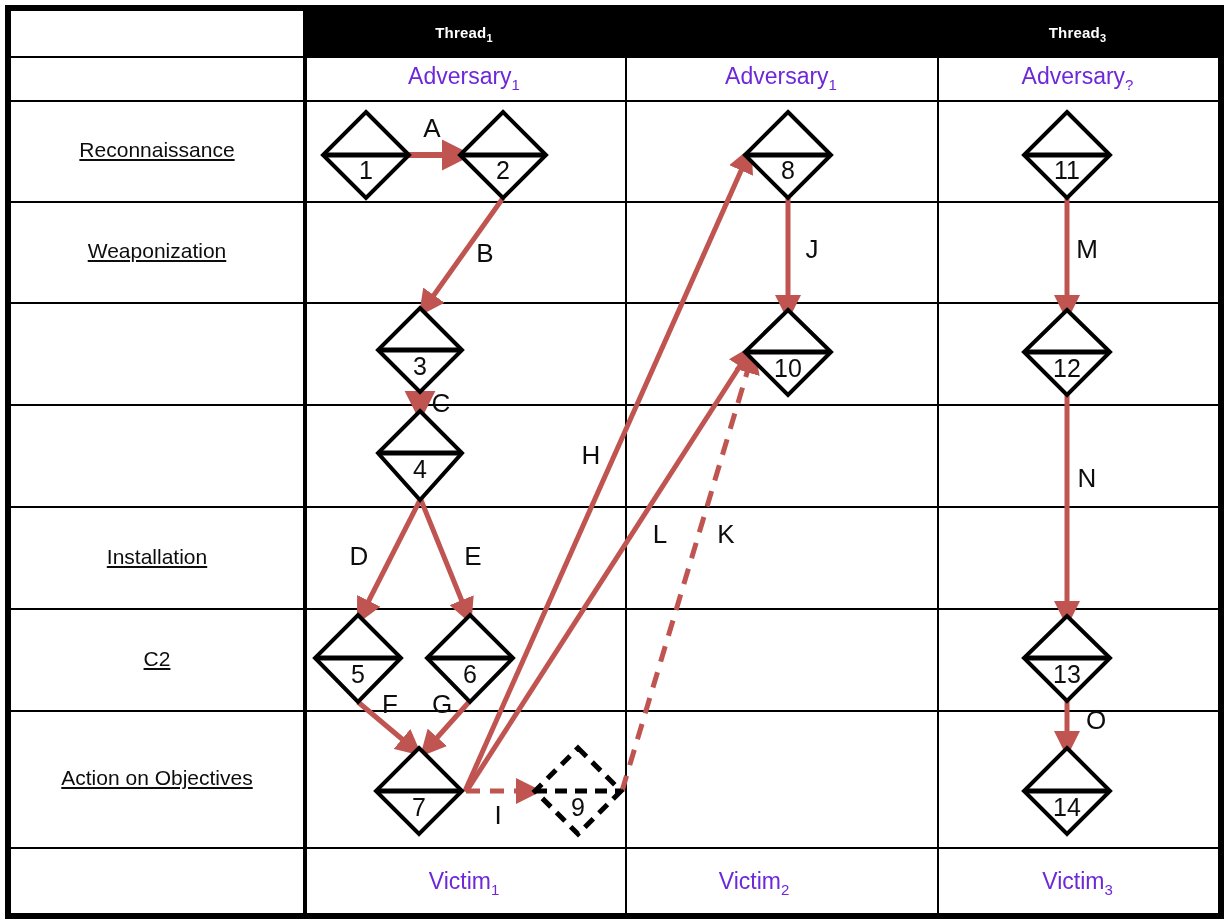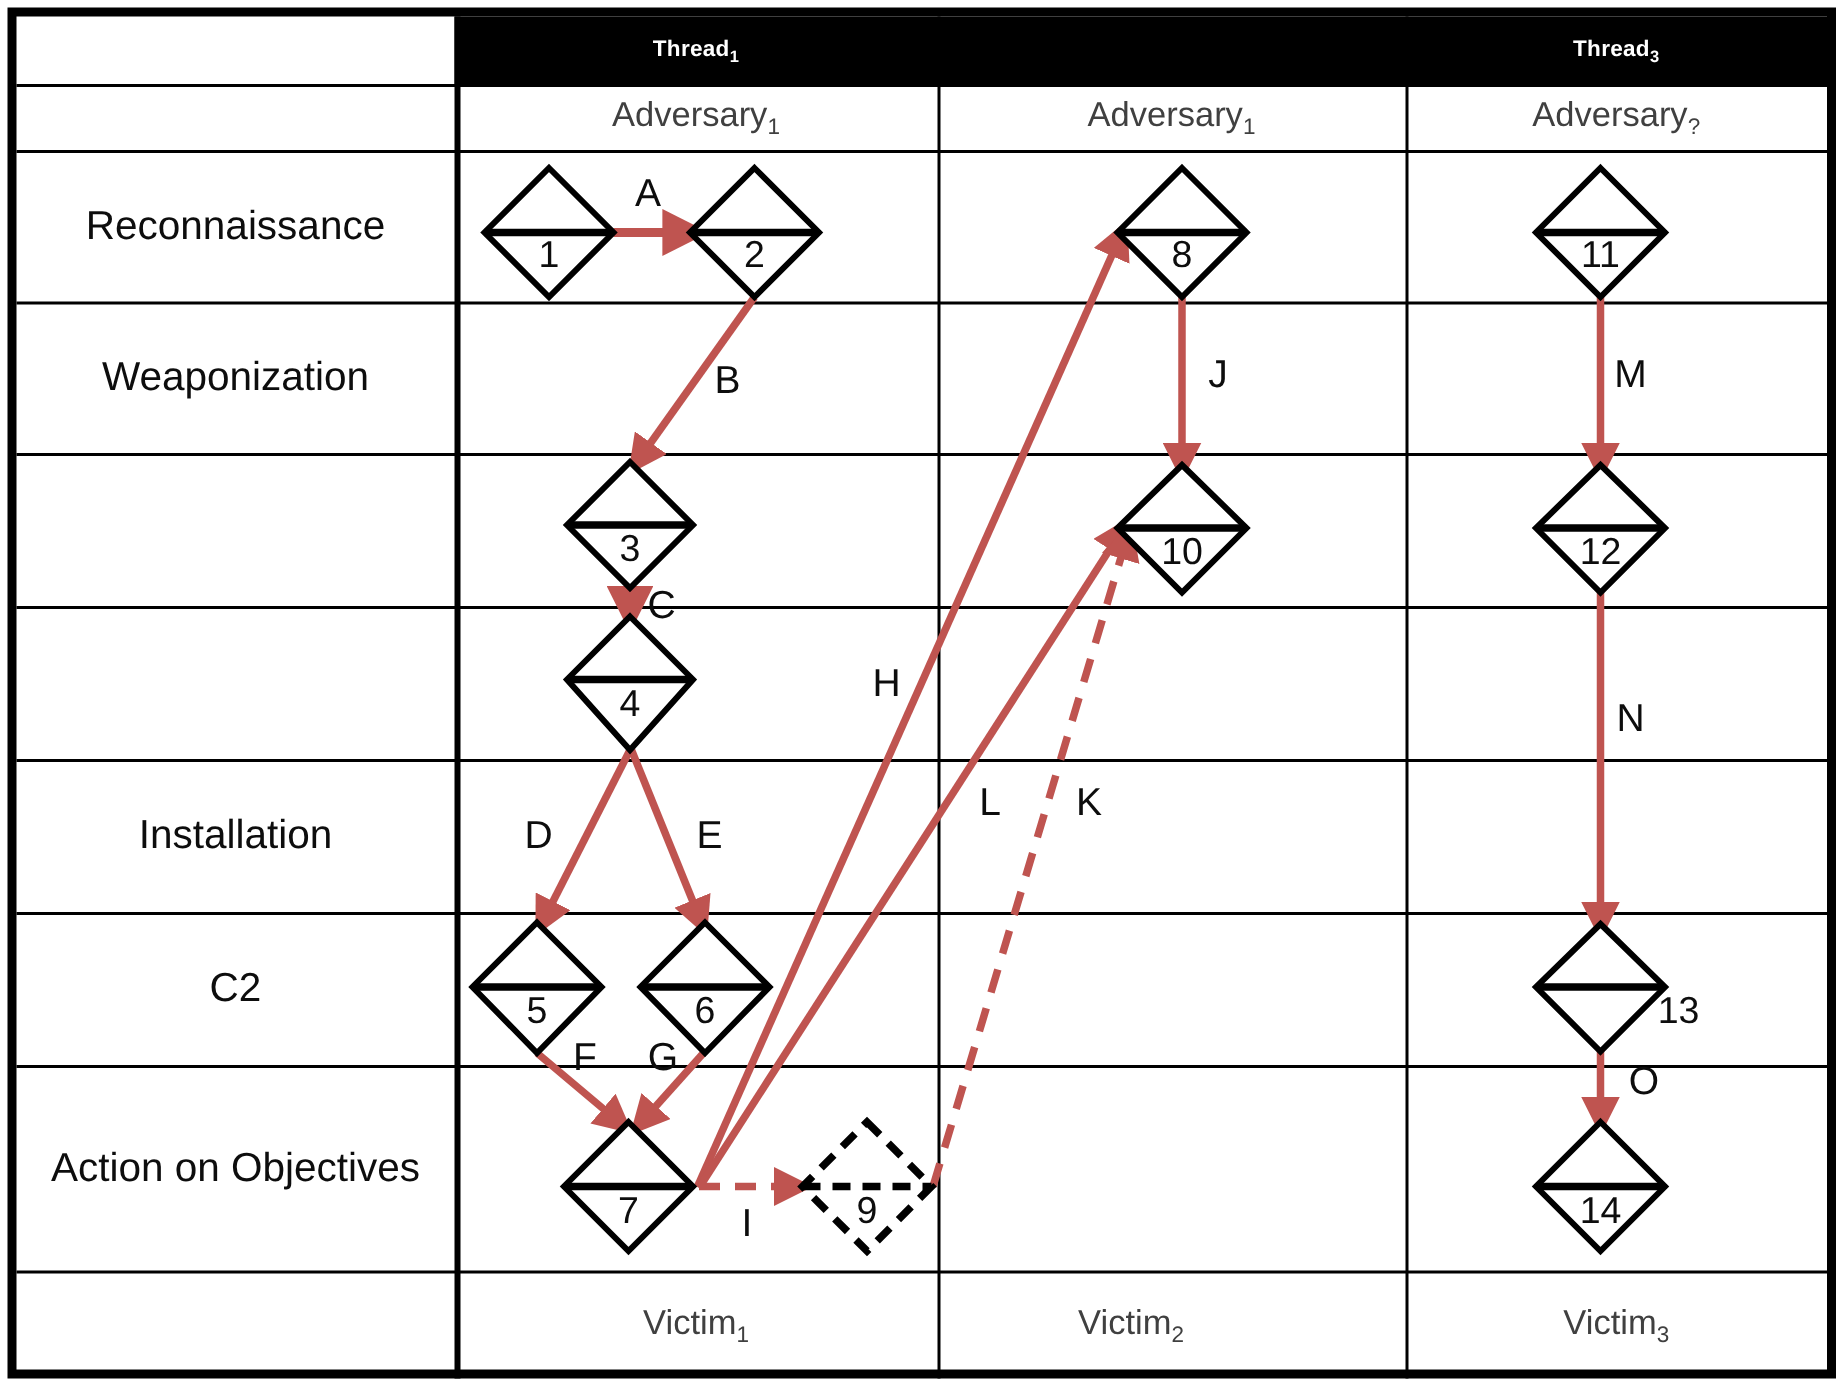--- a/index.html
+++ b/index.html
@@ -16,25 +16,25 @@
 
   
   .hdr-band{position:absolute;background:#000;}
   .hdr-text{position:absolute;color:#fff;font-weight:bold;font-size:15px;text-align:center;
             letter-spacing:.2px;font-family:"Liberation Sans", sans-serif;}
   .hdr-text sub{font-size:11px;font-weight:bold;}
 
   .cell-label{position:absolute;text-align:center;color:#0d0d0d;
               font-size:26px;font-family:"Liberation Sans", sans-serif;line-height:1.15;
               display:flex;align-items:center;justify-content:center;}
-  .party{position:absolute;text-align:center;color:#404040;font-size:23px;
+  .party{position:absolute;text-align:center;color:#6d28d9;font-size:23px;
          display:flex;align-items:center;justify-content:center;}
   .party sub{font-size:15px;}
 
-  .stage{font-size:27px;}
+  .stage{font-size:21px;text-decoration:underline;}
 
   svg.overlay{position:absolute;left:0;top:0;width:1229px;height:924px;overflow:visible;}
 
   .nodenum{position:absolute;font-size:25px;color:#0d0d0d;text-align:center;
            font-family:"Liberation Sans", sans-serif;}
   .edgelabel{position:absolute;font-size:26px;color:#0d0d0d;
              font-family:"Liberation Sans", sans-serif;text-align:center;}
 </style>
 </head>
 <body>
@@ -207,21 +207,21 @@
   <div class="nodenum" style="left:400px;top:352px;width:40px;">3</div>
   <div class="nodenum" style="left:400px;top:455px;width:40px;">4</div>
   <div class="nodenum" style="left:338px;top:660px;width:40px;">5</div>
   <div class="nodenum" style="left:450px;top:660px;width:40px;">6</div>
   <div class="nodenum" style="left:399px;top:793px;width:40px;">7</div>
   <div class="nodenum" style="left:558px;top:793px;width:40px;">9</div>
   <div class="nodenum" style="left:768px;top:156px;width:40px;">8</div>
   <div class="nodenum" style="left:764px;top:354px;width:48px;">10</div>
   <div class="nodenum" style="left:1043px;top:156px;width:48px;">11</div>
   <div class="nodenum" style="left:1043px;top:354px;width:48px;">12</div>
-  <div class="nodenum" style="left:1095px;top:660px;width:48px;">13</div>
+  <div class="nodenum" style="left:1043px;top:660px;width:48px;">13</div>
   <div class="nodenum" style="left:1043px;top:793px;width:48px;">14</div>
 
   <div class="edgelabel" style="left:417px;top:113px;width:30px;">A</div>
   <div class="edgelabel" style="left:470px;top:238px;width:30px;">B</div>
   <div class="edgelabel" style="left:426px;top:388px;width:30px;">C</div>
   <div class="edgelabel" style="left:344px;top:541px;width:30px;">D</div>
   <div class="edgelabel" style="left:458px;top:541px;width:30px;">E</div>
   <div class="edgelabel" style="left:375px;top:689px;width:30px;">F</div>
   <div class="edgelabel" style="left:427px;top:689px;width:30px;">G</div>
   <div class="edgelabel" style="left:576px;top:440px;width:30px;">H</div>

